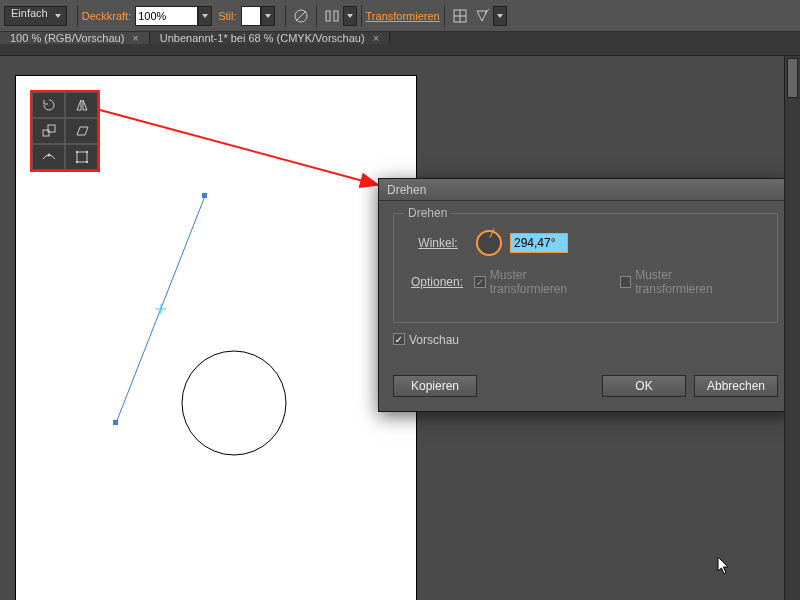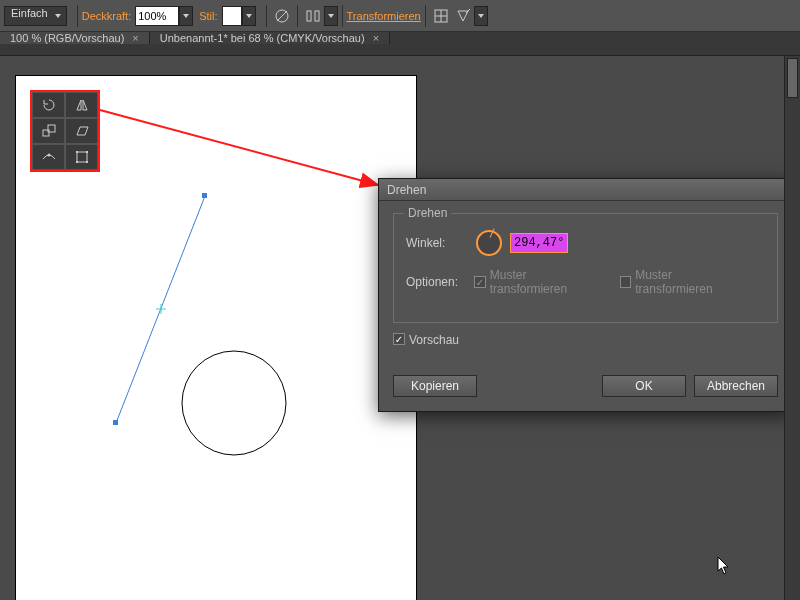--- a/index.html
+++ b/index.html
@@ -3,21 +3,21 @@
 <meta charset="utf-8">
 <style>
   * { box-sizing: border-box; margin: 0; padding: 0; font-family: "Segoe UI", Tahoma, sans-serif; }
   body { background: #4a4a4a; width: 800px; height: 600px; overflow: hidden; position: relative; }
 
   
   .options-bar { background: #535353; height: 32px; display: flex; align-items: center; padding: 0 4px; border-bottom: 1px solid #2f2f2f; font-size: 11px; color: #ccc; }
   .options-bar .seg { display: flex; align-items: center; margin-right: 6px; }
   .dropdown { background: #3a3a3a; border: 1px solid #222; color: #ddd; height: 20px; padding: 0 18px 0 6px; position: relative; }
   .dropdown::after { content: ""; position: absolute; right: 5px; top: 7px; border-left: 3px solid transparent; border-right: 3px solid transparent; border-top: 4px solid #ccc; }
-  .opacity-field { background: #fff; color: #000; width: 44px; height: 20px; border: 1px solid #222; padding: 0 2px; font-size: 11px; }
+  .opacity-field { background: #fff; color: #000; width: 63px; height: 20px; border: 1px solid #222; padding: 0 2px; font-size: 11px; }
   .small-btn { width: 14px; height: 20px; background: #3a3a3a; border: 1px solid #222; display:flex; align-items:center; justify-content:center; }
   .small-btn::after { content:""; border-left:3px solid transparent; border-right:3px solid transparent; border-top:4px solid #ccc; }
   .color-swatch { width: 20px; height: 20px; background: #fff; border: 1px solid #222; }
   .divider { width: 1px; height: 22px; background: #2f2f2f; margin: 0 4px; }
   .label-orange { color: #ff9a3c; margin-right: 4px; }
   .link-orange { color: #ff9a3c; text-decoration: underline; cursor: pointer; }
   .icon-box { width: 22px; height: 22px; display:flex; align-items:center; justify-content:center; color:#ccc; }
   .icon-box svg { width: 16px; height: 16px; }
 
   
@@ -41,25 +41,25 @@
   
   .art-svg { position:absolute; top: 0; left: 0; }
 
   
   .dialog { position: absolute; top: 178px; left: 378px; width: 415px; background: #535353; border: 1px solid #1a1a1a; box-shadow: 0 4px 18px rgba(0,0,0,.6); font-size: 12px; color: #ccc; }
   .dlg-title { background: linear-gradient(#6a6a6a,#555); height: 22px; padding: 0 8px; display: flex; align-items: center; border-bottom: 1px solid #333; font-size: 12px; }
   .dlg-body { padding: 12px 14px 14px; }
   .fieldset { border: 1px solid #6e6e6e; padding: 16px 12px 14px; position: relative; margin-bottom: 10px; }
   .fieldset .legend { position: absolute; top: -8px; left: 10px; background: #535353; padding: 0 4px; color: #bbb; }
   .row { display:flex; align-items:center; margin-bottom: 12px; }
-  .row .lbl { width: 64px; text-align: left; margin-right: 6px; color: #ccc; }
+  .row .lbl { width: 64px; text-align: center; margin-right: 6px; color: #ccc; text-decoration: underline; }
   .angle-knob { width: 26px; height: 26px; border: 2px solid #ff9a3c; border-radius: 50%; background:#444; position: relative; margin-right: 8px; }
   .angle-knob::after { content:""; position:absolute; width: 10px; height: 1px; background:#ff9a3c; top: 5px; left: 12px; transform-origin: left center; transform: rotate(-65deg); }
   .angle-input { width: 58px; height: 20px; background:#fff; color:#000; border:1px solid #ff9a3c; padding: 0 3px; font-size:12px; }
-  .angle-input.sel { background:#d946ef;font-family:Liberation Mono, monospace; }
+  .angle-input.sel { background:#7dd3fc; }
   .opts-row .lbl { width: 64px; }
   .chk { width: 12px; height: 12px; border: 1px solid #888; margin-right: 4px; display:inline-flex; align-items:center; justify-content:center; background:#474747; }
   .chk.checked::after { content:"✓"; font-size:10px; color:#999; }
   .opt-label { color: #8a8a8a; margin-right: 16px; }
   .preview-row { display:flex; align-items:flex-start; margin: 6px 0 14px; }
   .preview-row .chk.checked::after { color:#fff; }
   .btn-row { display:flex; justify-content:flex-end;margin-top:28px; }
   .btn { min-width: 84px; height: 22px; background: linear-gradient(#6c6c6c,#555); border: 1px solid #2a2a2a; color:#eee; font-size:12px; display:flex; align-items:center; justify-content:center; cursor:pointer; }
   .btn-row .spacer { flex: 1; }
   .btn + .btn { margin-left: 8px; }

